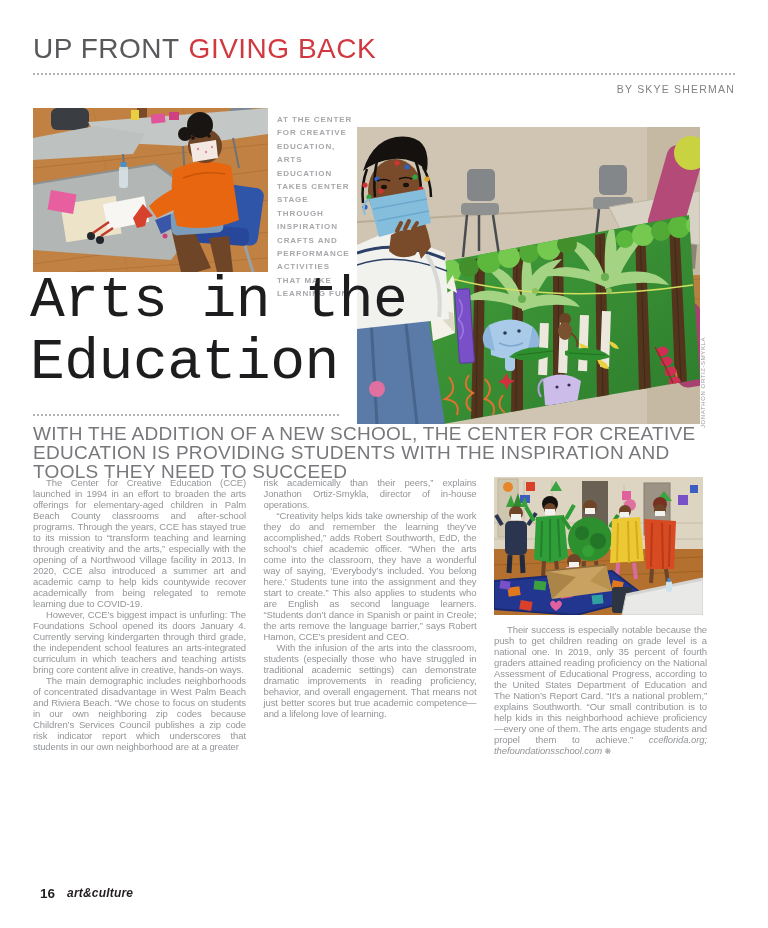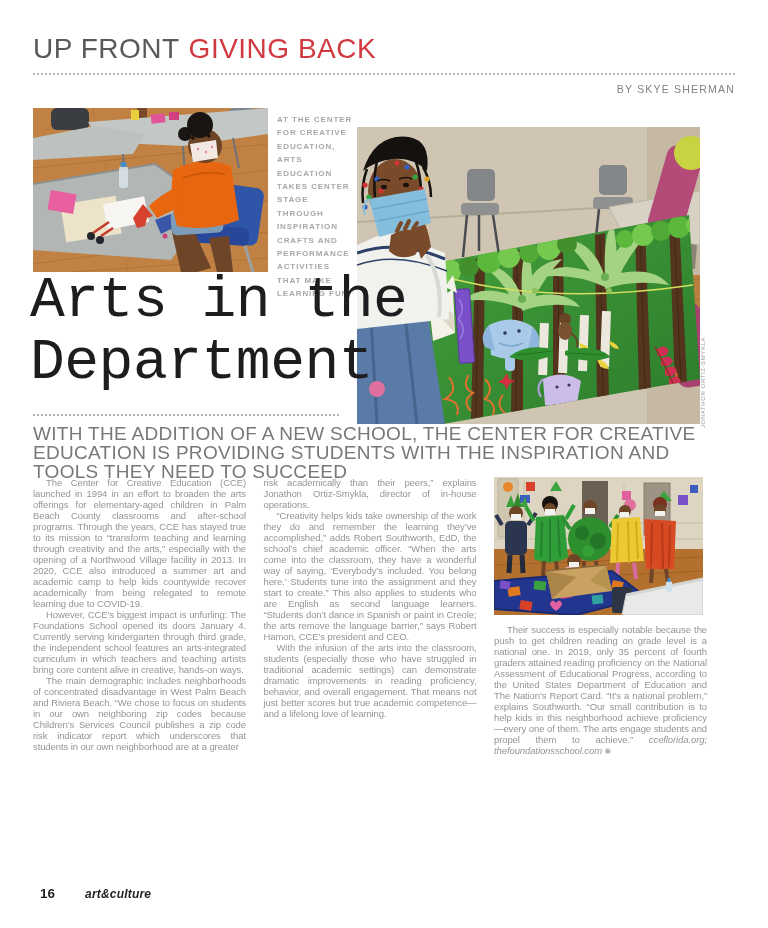--- a/index.html
+++ b/index.html
@@ -39,21 +39,21 @@
   .columns { position:absolute; left:33px; top:477px; width:674px; height:412px;
     display:flex; gap:17.5px; overflow:hidden; }
   .col { width:213px; }
   .col p { margin:0; font-size:9.5px; line-height:11px; letter-spacing:-0.1px;
     color:#939598; text-align:justify; }
   .col p.ind { text-indent:13px; }
   .photo-col { position:relative; width:209px; height:138px; margin-bottom:9px; }
   .sites { font-style:italic; }
   .endmark { font-size:8px; color:#939598; }
   
-  .footer { position:absolute; left:40px; top:886px; display:flex; align-items:flex-end; gap:30px; }
+  .footer { position:absolute; left:40px; top:886px; display:flex; align-items:flex-start; gap:12px; }
   .page-num { font-size:13.5px; font-weight:700; color:#231f20; }
   .mag-name { font-size:12px; font-weight:700; font-style:italic; color:#231f20; letter-spacing:0.2px; }
 </style>
 </head>
 <body>
 
 <div class="page">
 
   <div class="kicker">
     <span class="upfront">UP FRONT</span><span class="giving">GIVING BACK</span>
@@ -330,21 +330,21 @@
         <path d="M34,108 q14,-8 26,-4 q6,14 -2,24 q-16,6 -26,-4 Z" fill="#7a4b2b"></path>
         <path d="M40,104 l4,-8 M48,102 l4,-8 M56,102 l4,-6" stroke="#7a4b2b" stroke-width="4" stroke-linecap="round"></path>
       </g>
     </svg>
   </div>
 
   <div class="credit">JONATHON ORTIZ-SMYKLA</div>
 
   <h1 class="title">
     <span class="tline">Arts in the</span>
-    <span class="tline">Department</span>
+    <span class="tline">Education</span>
   </h1>
   <div class="rule rule-title"></div>
 
   <div class="subtitle">WITH THE ADDITION OF A NEW SCHOOL, THE CENTER FOR CREATIVE EDUCATION IS PROVIDING STUDENTS WITH THE INSPIRATION AND TOOLS THEY NEED TO SUCCEED</div>
 
   <div class="columns">
     <div class="col">
       <p class="ind">The Center for Creative Education (CCE) launched in 1994 in an effort to broaden the arts offerings for elementary-aged children in Palm Beach County classrooms and after-school programs. Through the years, CCE has stayed true to its mission to “transform teaching and learning through creativity and the arts,” especially with the opening of a Northwood Village facility in 2013. In 2020, CCE also introduced a summer art and academic camp to help kids countywide recover academically from being relegated to remote learning due to COVID-19.</p>
       <p class="ind">However, CCE’s biggest impact is unfurling: The Foundations School opened its doors January 4. Currently serving kindergarten through third grade, the independent school features an arts-integrated curriculum in which teachers and teaching artists bring core content alive in creative, hands-on ways.</p>
       <p class="ind">The main demographic includes neighborhoods of concentrated disadvantage in West Palm Beach and Riviera Beach. “We chose to focus on students in our own neighboring zip codes because Children’s Services Council publishes a zip code risk indicator report which underscores that students in our own neighborhood are at a greater</p>

